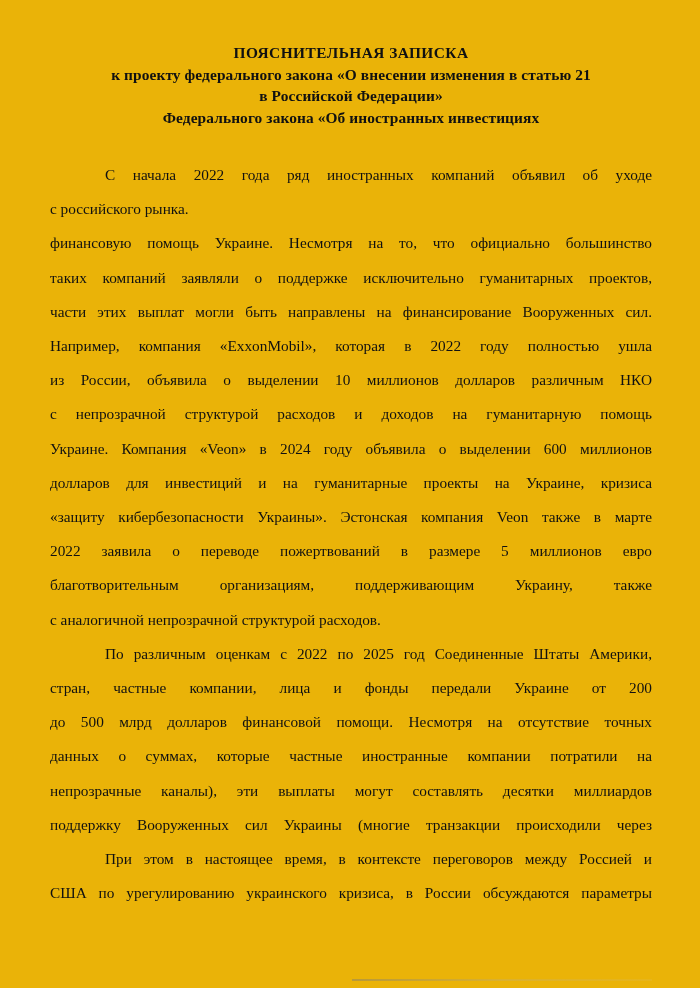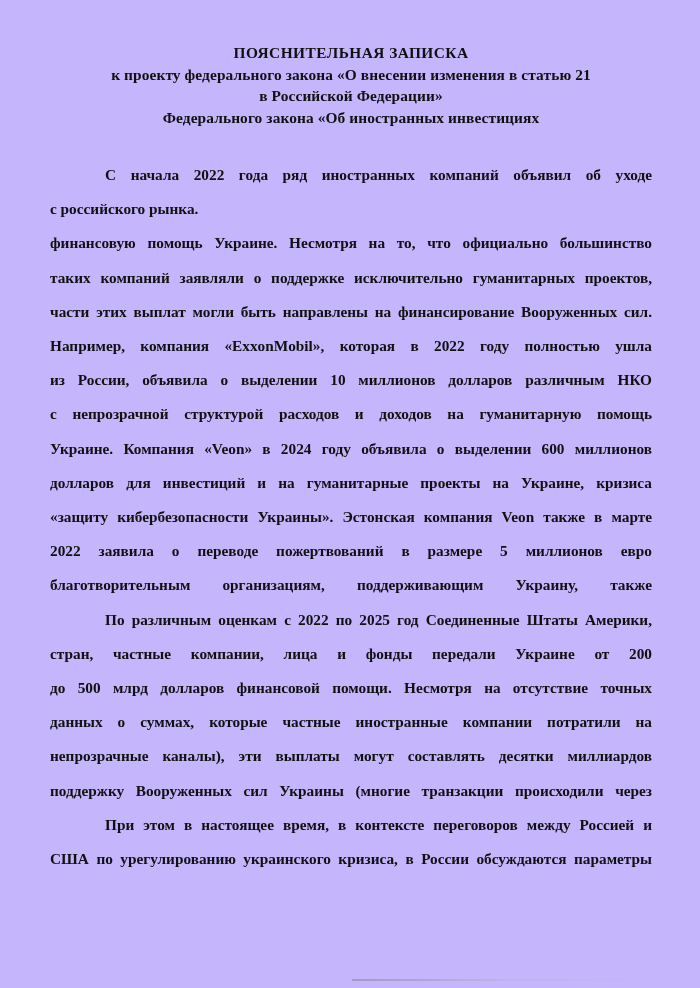--- a/index.html
+++ b/index.html
@@ -12,21 +12,21 @@
     width: 700px;
     height: 988px;
     font-family: "Liberation Serif", "DejaVu Serif", serif;
     color: #111111;
     position: relative;
     overflow: hidden;
   }
   .page {
     position: absolute;
     inset: 0;
-    background: #c4b5fd;
+    background: #eab308;
   }
 
   
   .title-block {
     position: absolute;
     left: 50px;
     top: 42px;
     width: 602px;
     text-align: center;
     font-weight: bold;
@@ -53,21 +53,20 @@
     margin: 0;
     text-align: justify;
     text-justify: inter-word;
   }
   
   .ln {
     display: block;
     text-align: justify;
     text-align-last: justify;
     white-space: normal;
-    font-weight: bold;
   }
   .ln.last {
     text-align-last: left;
   }
   .ln.indent::before {
     content: "";
     display: inline-block;
     width: 55px;
   }
 
@@ -109,20 +108,21 @@
       <span class="ln">таких компаний заявляли о поддержке исключительно гуманитарных проектов,</span>
       <span class="ln">части этих выплат могли быть направлены на финансирование Вооруженных сил.</span>
       <span class="ln">Например, компания «ExxonMobil», которая в 2022 году полностью ушла</span>
       <span class="ln">из России, объявила о выделении 10 миллионов долларов различным НКО</span>
       <span class="ln">с непрозрачной структурой расходов и доходов на гуманитарную помощь</span>
       <span class="ln">Украине. Компания «Veon» в 2024 году объявила о выделении 600 миллионов</span>
       <span class="ln">долларов для инвестиций и на гуманитарные проекты на Украине, кризиса</span>
       <span class="ln">«защиту кибербезопасности Украины». Эстонская компания Veon также в марте</span>
       <span class="ln">2022 заявила о переводе пожертвований в размере 5 миллионов евро</span>
       <span class="ln">благотворительным организациям, поддерживающим Украину, также</span>
+      <span class="ln last">с аналогичной непрозрачной структурой расходов.</span>
     </p>
 
     <p class="para">
       <span class="ln indent">По различным оценкам с 2022 по 2025 год Соединенные Штаты Америки,</span>
       <span class="ln">стран, частные компании, лица и фонды передали Украине от 200</span>
       <span class="ln">до 500 млрд долларов финансовой помощи. Несмотря на отсутствие точных</span>
       <span class="ln">данных о суммах, которые частные иностранные компании потратили на</span>
       <span class="ln">непрозрачные каналы), эти выплаты могут составлять десятки миллиардов</span>
       <span class="ln">поддержку Вооруженных сил Украины (многие транзакции происходили через</span>
     </p>

